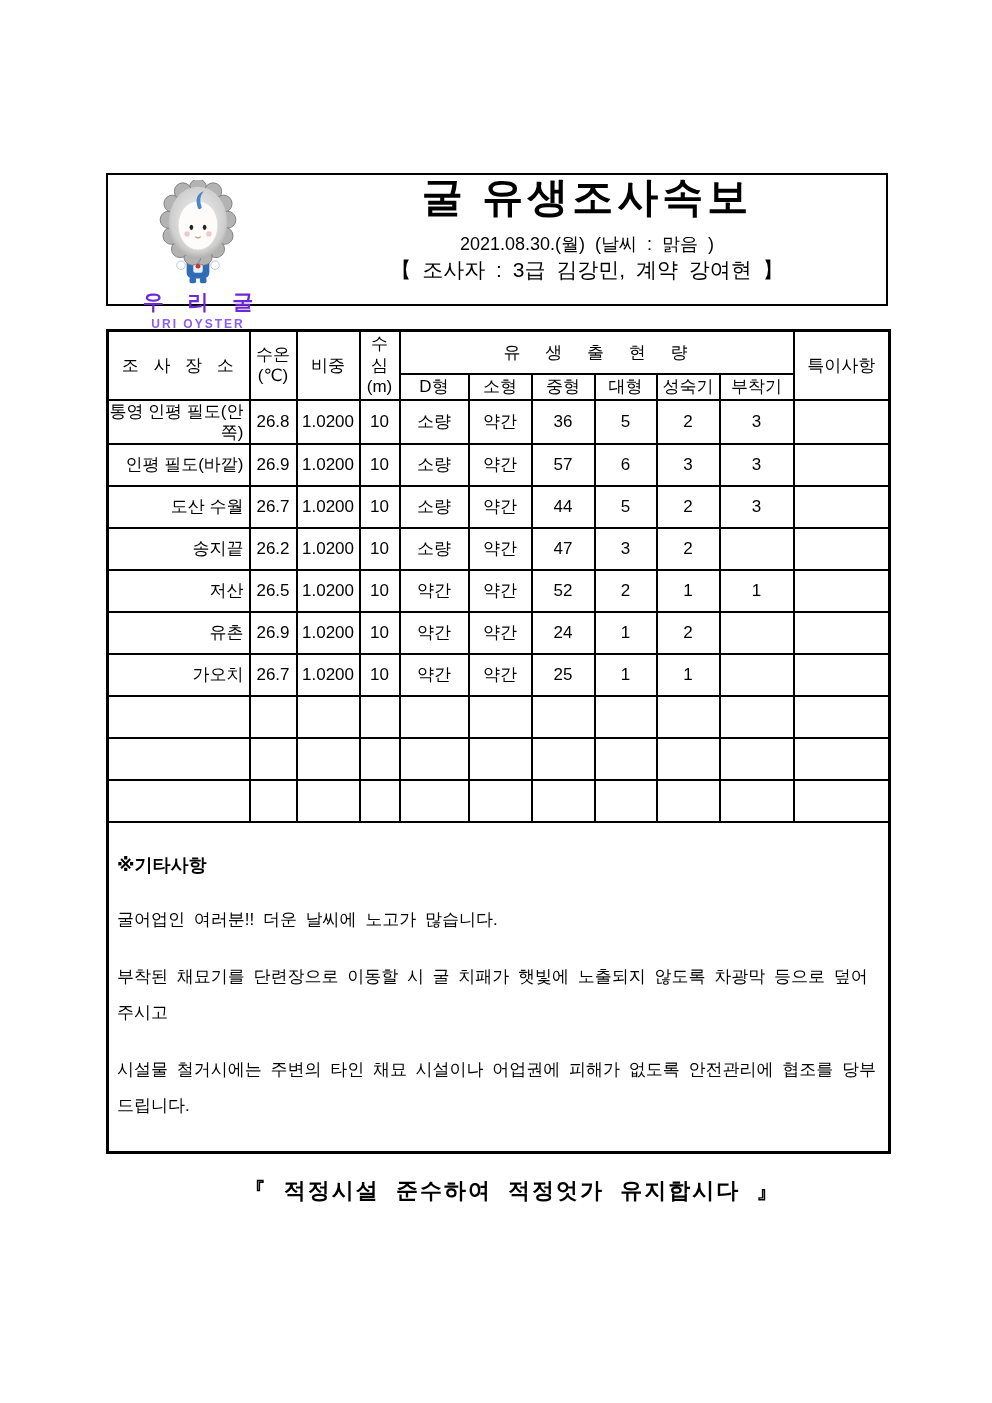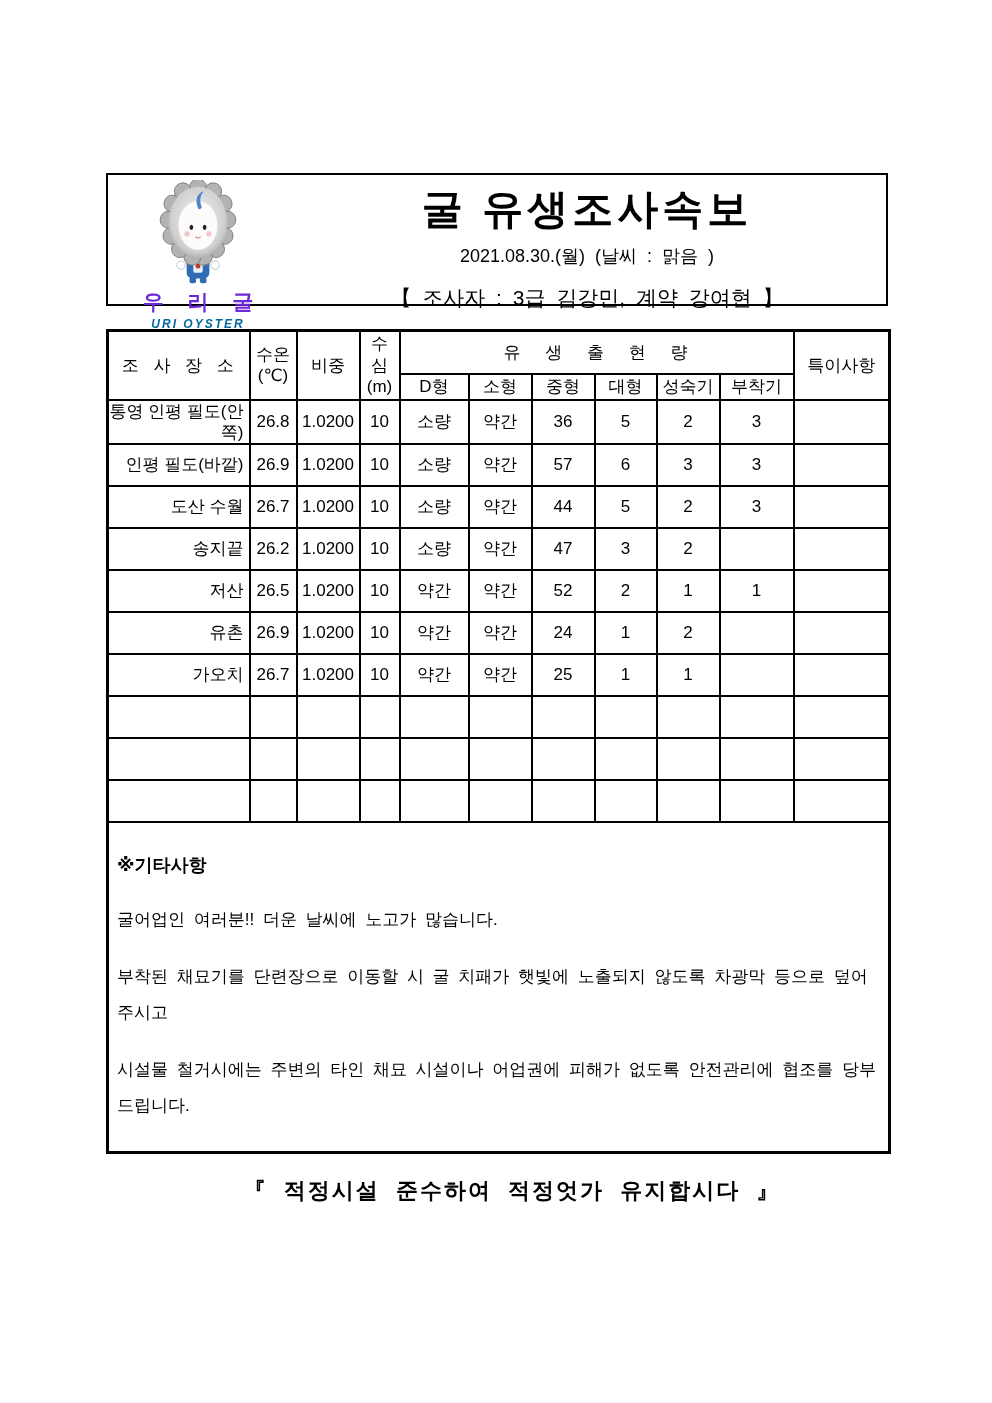--- a/index.html
+++ b/index.html
@@ -28,31 +28,31 @@
     font-weight:bold;font-size:21px;letter-spacing:9px;
     margin-top:-2px;text-indent:9px;
   }
   .logo-english{
     font-weight:bold;font-size:12px;letter-spacing:2px;
     margin-top:1px;
   }
   .header-text{
     flex:1;
     text-align:center;
-    padding-top:12px;
+    padding-top:0;
   }
   .doc-title{
     font-size:41px;font-weight:bold;letter-spacing:4px;
     line-height:1.1;
   }
   .date-line{
     font-size:18px;margin-top:12px;word-spacing:5px;
   }
   .surveyor-line{
-    font-size:21px;margin-top:16px;word-spacing:5px;
+    font-size:21px;margin-top:0;word-spacing:5px;
   }
   
   table.survey{
     position:absolute;left:106px;top:329px;
     width:782px;
     border-collapse:collapse;
     table-layout:fixed;
     border:3px solid #000;
   }
   table.survey th,table.survey td{
@@ -137,21 +137,21 @@
           <path d="M50 30 Q45 16 56 12 Q50 19 54 29 Q52 32 50 30 Z" fill="#4a86c8"></path>
 
           <ellipse cx="43" cy="50" rx="1.9" ry="2.7" fill="#222"></ellipse>
           <ellipse cx="57" cy="50" rx="1.9" ry="2.7" fill="#222"></ellipse>
           <circle cx="38.5" cy="57" r="2.8" fill="#f3c6cb"></circle>
           <circle cx="61.5" cy="57" r="2.8" fill="#f3c6cb"></circle>
           <path d="M47.5 60 Q50 62.5 52.5 60" stroke="#c98a6b" stroke-width="1.2" fill="none" stroke-linecap="round"></path>
         </svg>
       </span>
       <div class="logo-korean" style="color:#6d28d9;">우 리 굴</div>
-      <div class="logo-english" style="color:#0369a1;font-style:italic;">URI OYSTER</div>
+      <div class="logo-english" style="color:#8b5cf6;">URI OYSTER</div>
     </div>
     <div class="header-text">
       <div class="doc-title">굴 유생조사속보</div>
       <div class="date-line">2021.08.30.(월) (날씨 : 맑음 )</div>
       <div class="surveyor-line">【 조사자 : 3급 김강민, 계약 강여현 】</div>
     </div>
   </div>
 
   <table class="survey">
     <colgroup>

